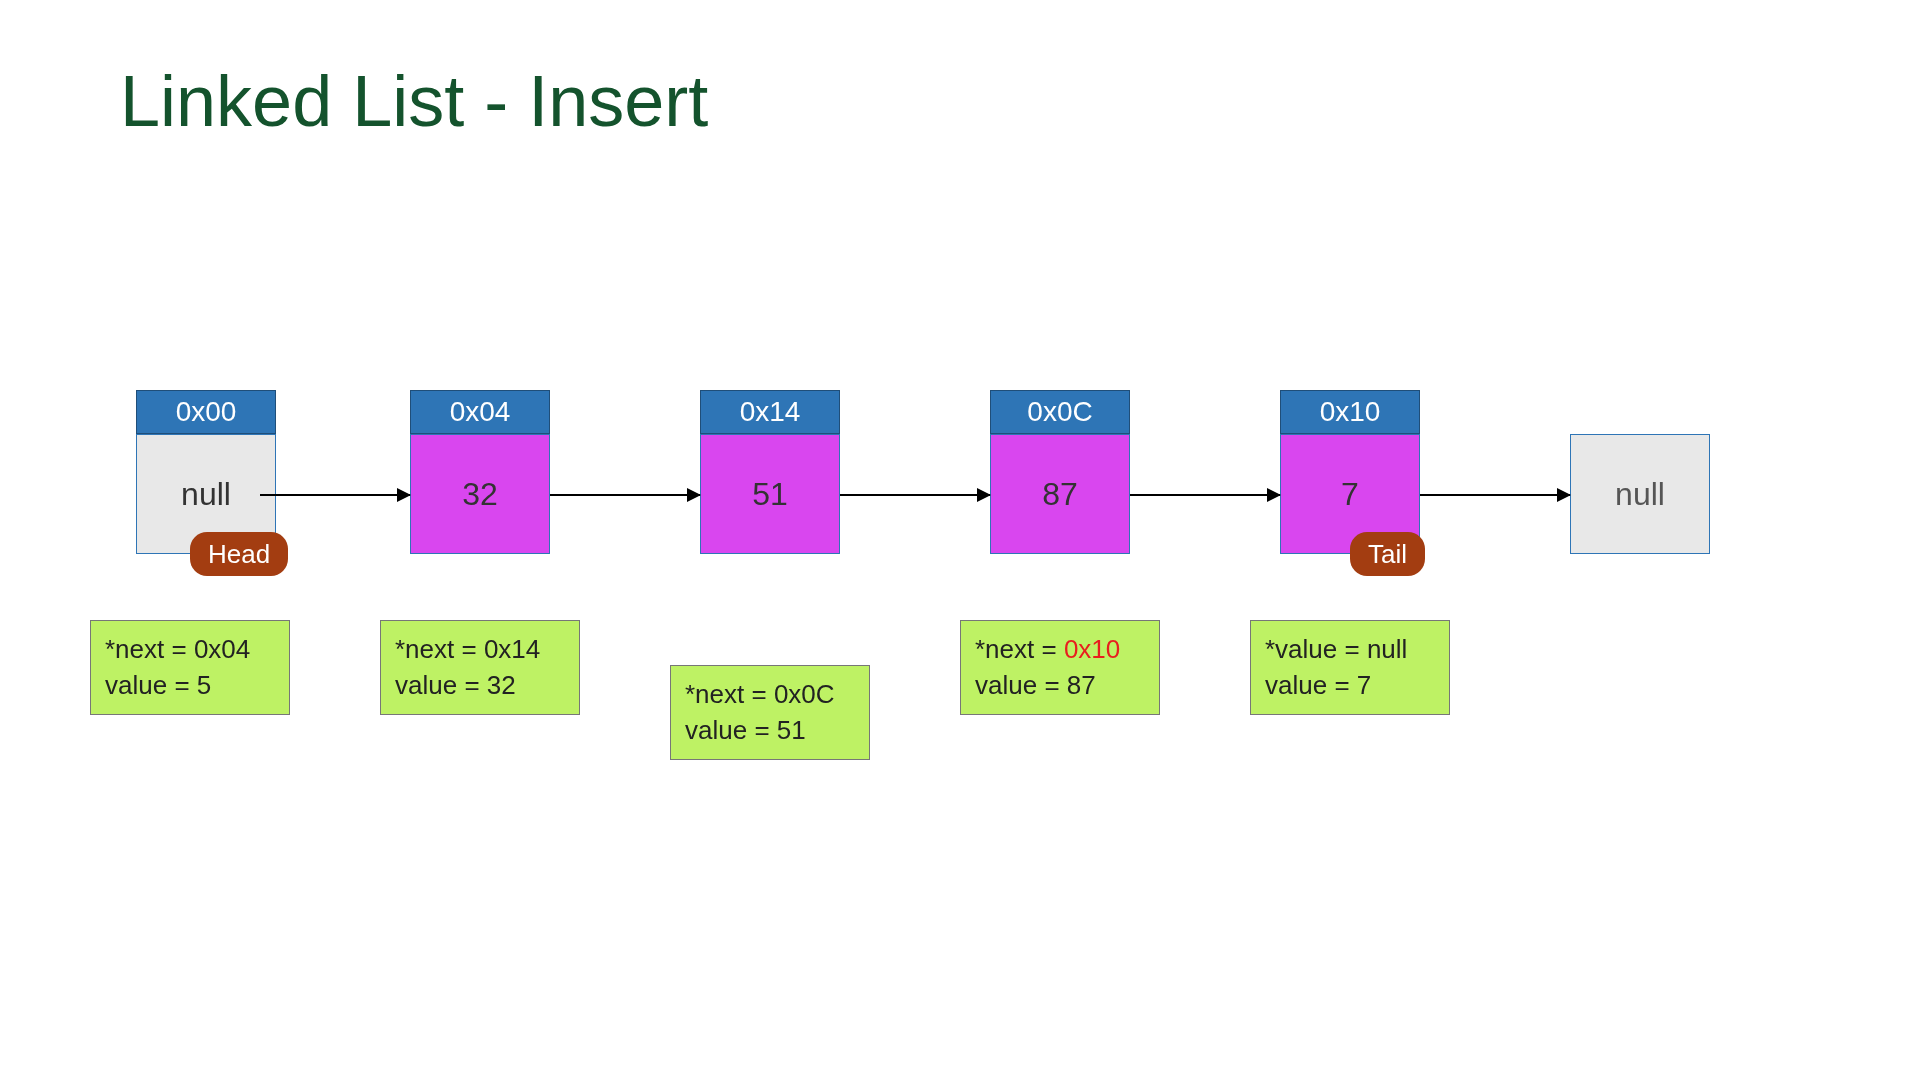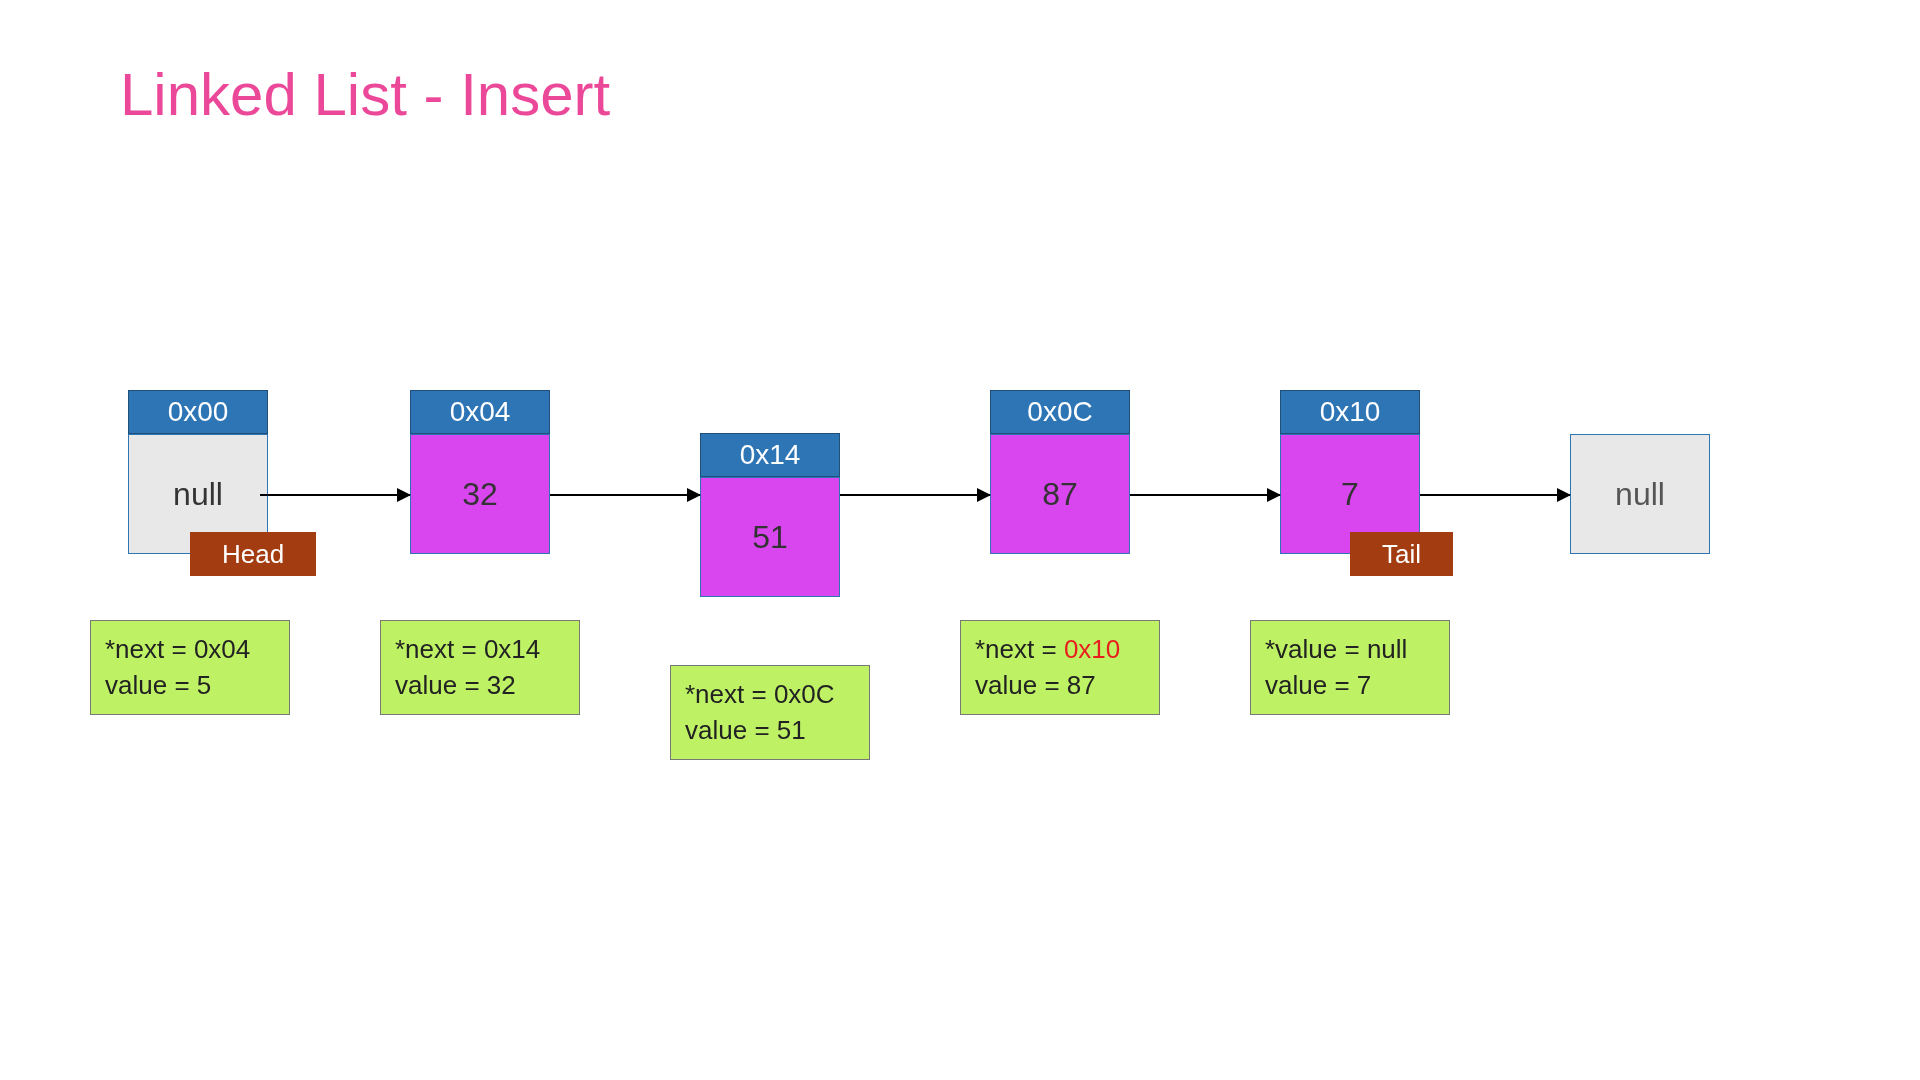--- a/index.html
+++ b/index.html
@@ -8,23 +8,23 @@
   .slide {
     position: relative;
     width: 1920px;
     height: 1080px;
   }
   
   .title {
     position: absolute;
     top: 60px;
     left: 120px;
-    font-size: 60px;
+    font-size: 72px;
     font-weight: 400;
-    color: #ec4899;
+    color: #14532d;
   }
   
   .diagram {
     position: absolute;
     top: 390px;
     left: 120px;
     width: 1700px;
   }
   
   .node {
@@ -71,21 +71,22 @@
   
   .tag {
     position: absolute;
     height: 44px;
     background: #a33d11;
     color: #fff;
     font-size: 26px;
     display: flex;
     align-items: center;
     justify-content: center;
-    padding: 0 32px;
+    padding: 0 18px;
+    border-radius: 17px;
   }
   
   .arrow {
     position: absolute;
     height: 2px;
     background: #000;
   }
   .arrow::after {
     content: "";
     position: absolute;
@@ -110,32 +111,32 @@
   .red { color: #e81e1e; }
 </style>
 </head>
 <body>
 
 <div class="slide">
   <div class="title">Linked List - Insert</div>
 
   <div class="diagram">
 
-    <div class="node" style="left:8px; top:0;">
+    <div class="node" style="left:16px; top:0;">
       <div class="addr">0x00</div>
       <div class="valbox grey">null</div>
     </div>
     <div class="tag" style="left:70px; top:142px;">Head</div>
 
     <div class="node" style="left:290px; top:0;">
       <div class="addr">0x04</div>
       <div class="valbox peach">32</div>
     </div>
 
-    <div class="node" style="left:580px; top:0;margin-top:43px;">
+    <div class="node" style="left:580px; top:0;">
       <div class="addr">0x14</div>
       <div class="valbox peach">51</div>
     </div>
 
     <div class="node" style="left:870px; top:0;border-radius:29px;">
       <div class="addr">0x0C</div>
       <div class="valbox peach">87</div>
     </div>
 
     <div class="node" style="left:1160px; top:0;">

